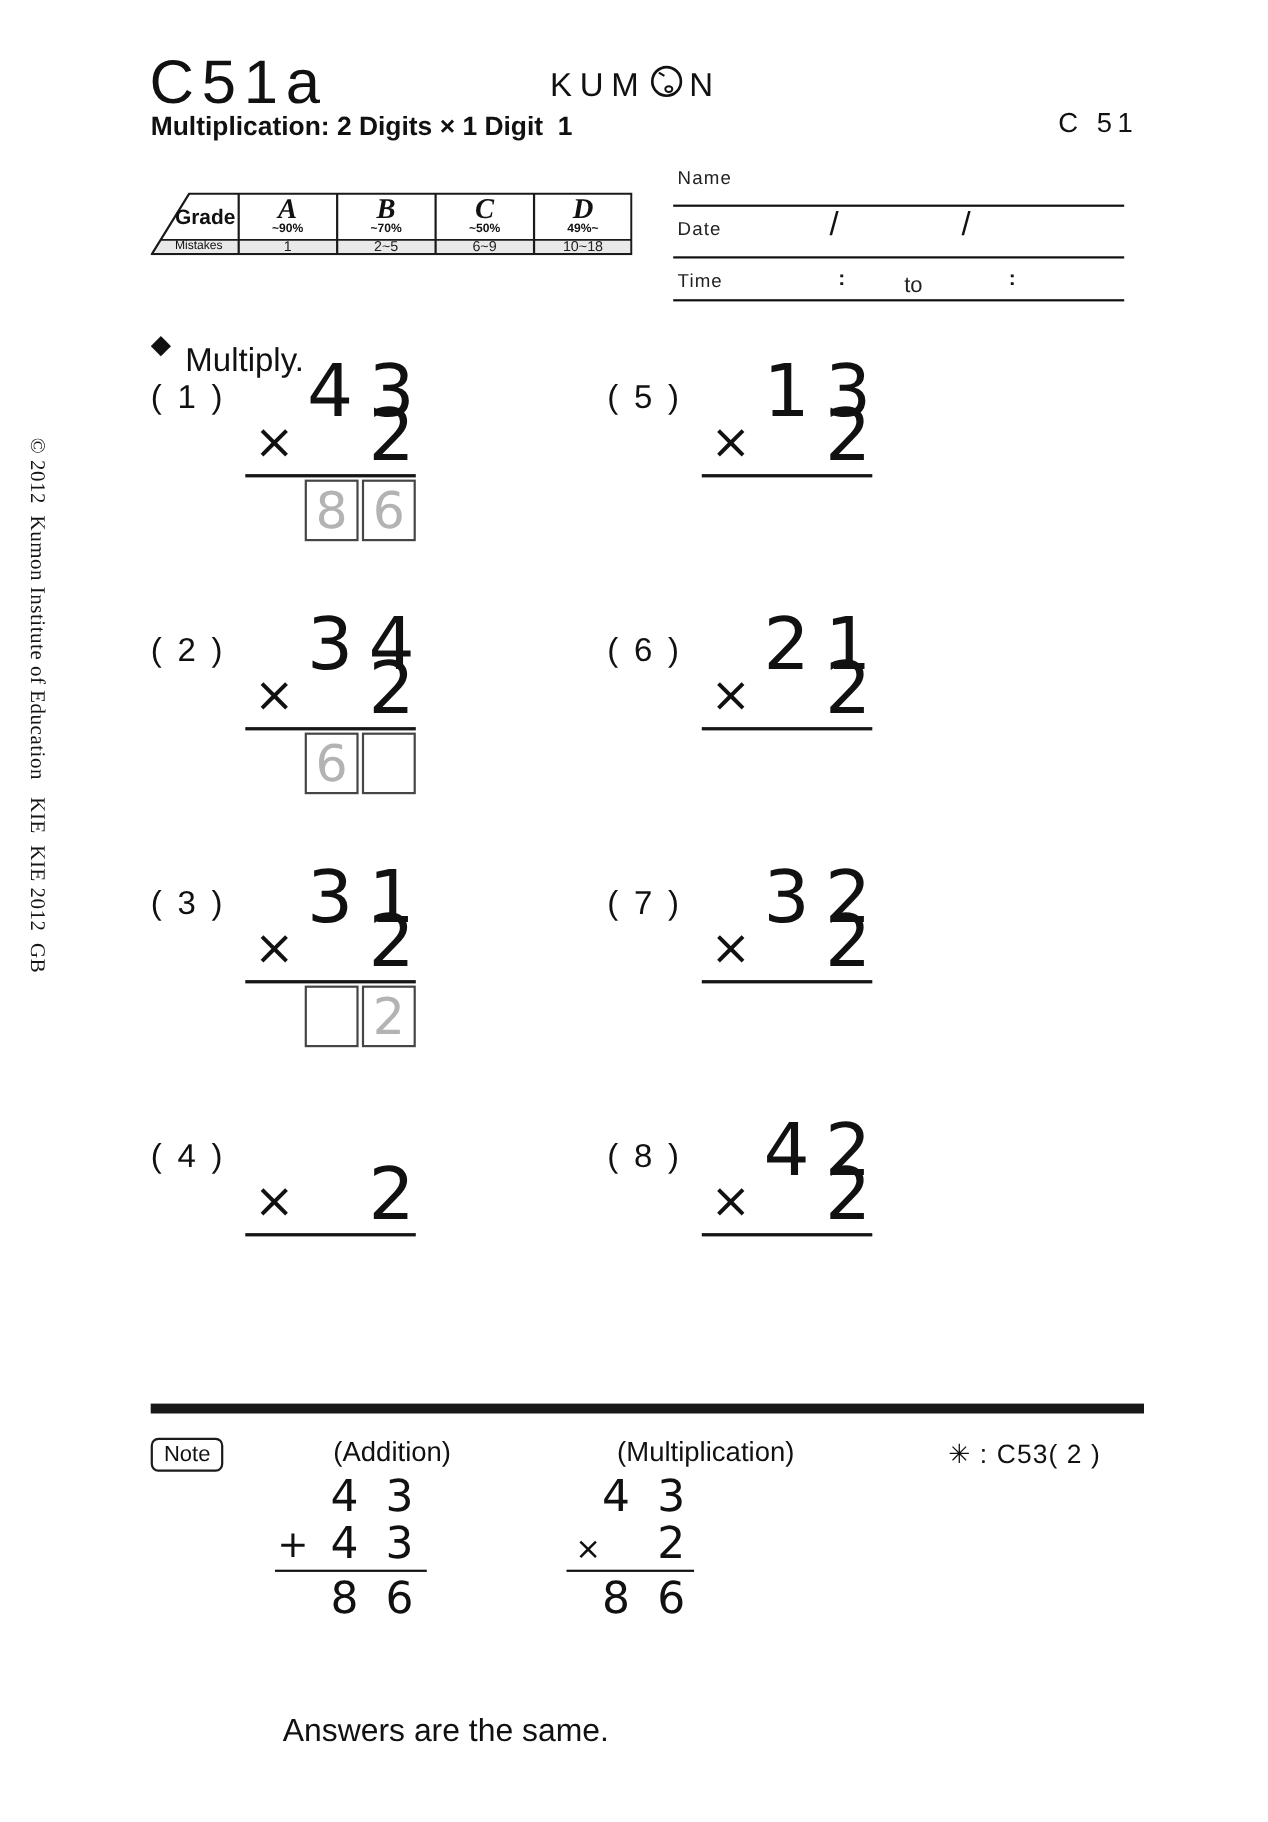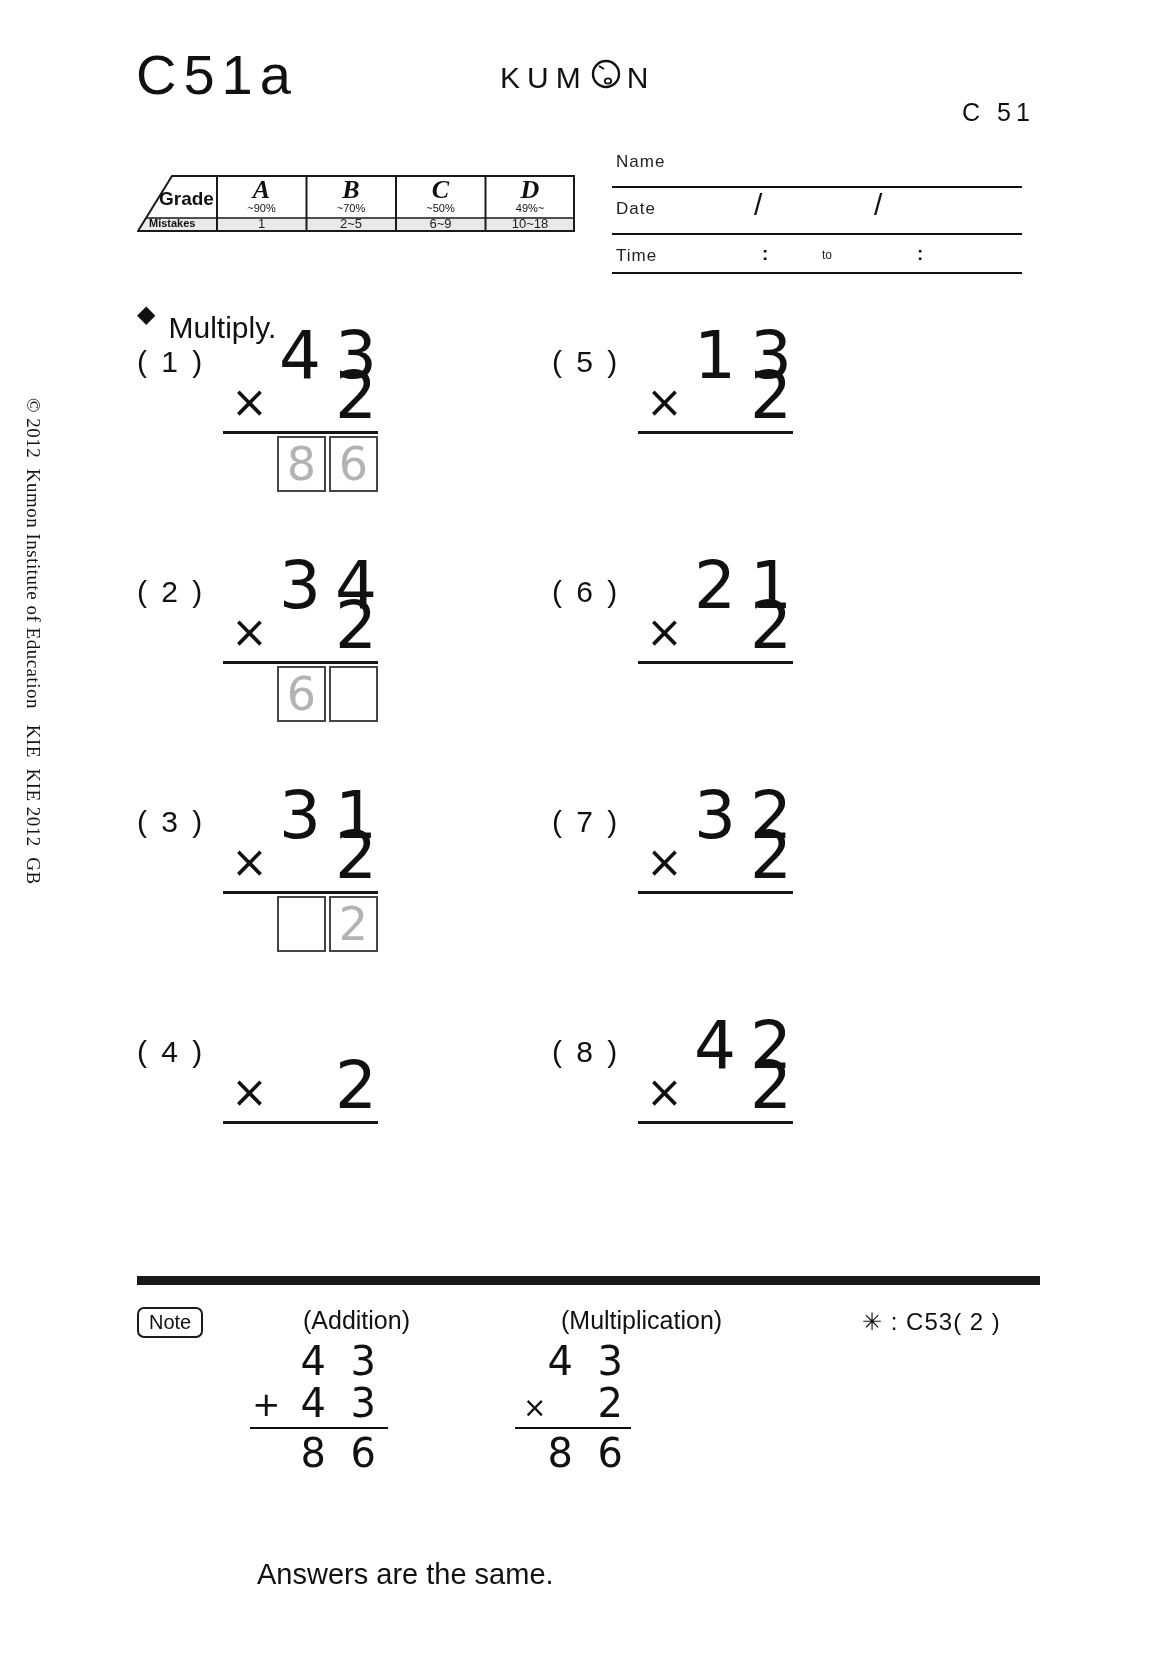--- a/index.html
+++ b/index.html
@@ -15,33 +15,33 @@
   .page-code{position:absolute;left:962px;top:62px;font-size:25px;letter-spacing:5px;margin-top:36px;}
 
   
   .copyright{position:absolute;left:44px;top:398px;transform:rotate(90deg);transform-origin:0 0;
              font-family:"Liberation Serif",serif;font-size:19px;letter-spacing:.5px;white-space:pre;color:#151515;}
 
   
   .gtable{position:absolute;left:137px;top:175px;width:438px;height:70px;}
   .gtable svg{position:absolute;left:0;top:0;}
   .gt-grade{position:absolute;left:22px;top:13px;font-size:19px;font-weight:700;}
-  .gt-mistakes{position:absolute;left:12px;top:42px;font-size:11px;font-weight:700;}
+  .gt-mistakes{position:absolute;left:22px;top:42px;font-size:11px;font-weight:400;}
   .gt-col{position:absolute;top:0;width:89px;text-align:center;}
   .gt-letter{font-family:"Liberation Serif",serif;font-style:italic;font-weight:700;font-size:26px;line-height:28px;margin-top:1px;}
-  .gt-pct{font-size:11px;font-weight:400;line-height:12px;margin-top:-2px;}
+  .gt-pct{font-size:11px;font-weight:700;line-height:12px;margin-top:-2px;}
   .gt-mist{font-size:13px;line-height:14px;margin-top:3px;color:#222;}
 
   
   .info{position:absolute;left:612px;top:148px;width:410px;height:128px;}
   .if-label{position:absolute;left:4px;font-size:17px;letter-spacing:1px;color:#222;}
   .if-line{position:absolute;left:0;width:410px;border-top:2px solid #111;height:0;}
   .if-slash{position:absolute;font-size:30px;font-weight:300;}
   .if-colon{position:absolute;font-size:19px;font-weight:700;}
-  .if-to{position:absolute;font-size:12px;color:#222;}
+  .if-to{position:absolute;font-size:20px;color:#222;}
 
   
   .instruction{position:absolute;left:137px;top:283px;display:flex;align-items:center;gap:13px;}
   .bullet{font-size:24px;line-height:24px;}
   .instr-text{font-size:30px;margin-top:28px;}
 
   
   .problem{position:absolute;width:250px;height:170px;}
   .p-num{position:absolute;left:0;top:12px;font-size:30px;letter-spacing:3px;}
   .p-top{position:absolute;left:86px;top:-10px;width:154px;text-align:right;
@@ -74,20 +74,21 @@
   .caption{position:absolute;left:257px;top:1558px;font-size:29px;}
 </style>
 </head>
 <body>
 
 <div class="page">
 
   <div class="copyright">© 2012  Kumon Institute of Education   KIE  KIE 2012  GB</div>
 
   <div class="title">C51a</div>
+  <div class="subtitle">Multiplication: 2 Digits × 1 Digit  1</div>
   <div class="logo">
     <span>KUM</span>
     <span>
       <svg width="32" height="32" viewBox="0 0 32 32">
         <circle cx="16" cy="16" r="13" fill="none" stroke="#111" stroke-width="2.4"></circle>
         <path d="M9 8 L14 11" stroke="#111" stroke-width="2" fill="none"></path>
         <ellipse cx="18" cy="23" rx="3.2" ry="2.6" fill="none" stroke="#111" stroke-width="1.8"></ellipse>
       </svg>
     </span>
     <span>N</span>

